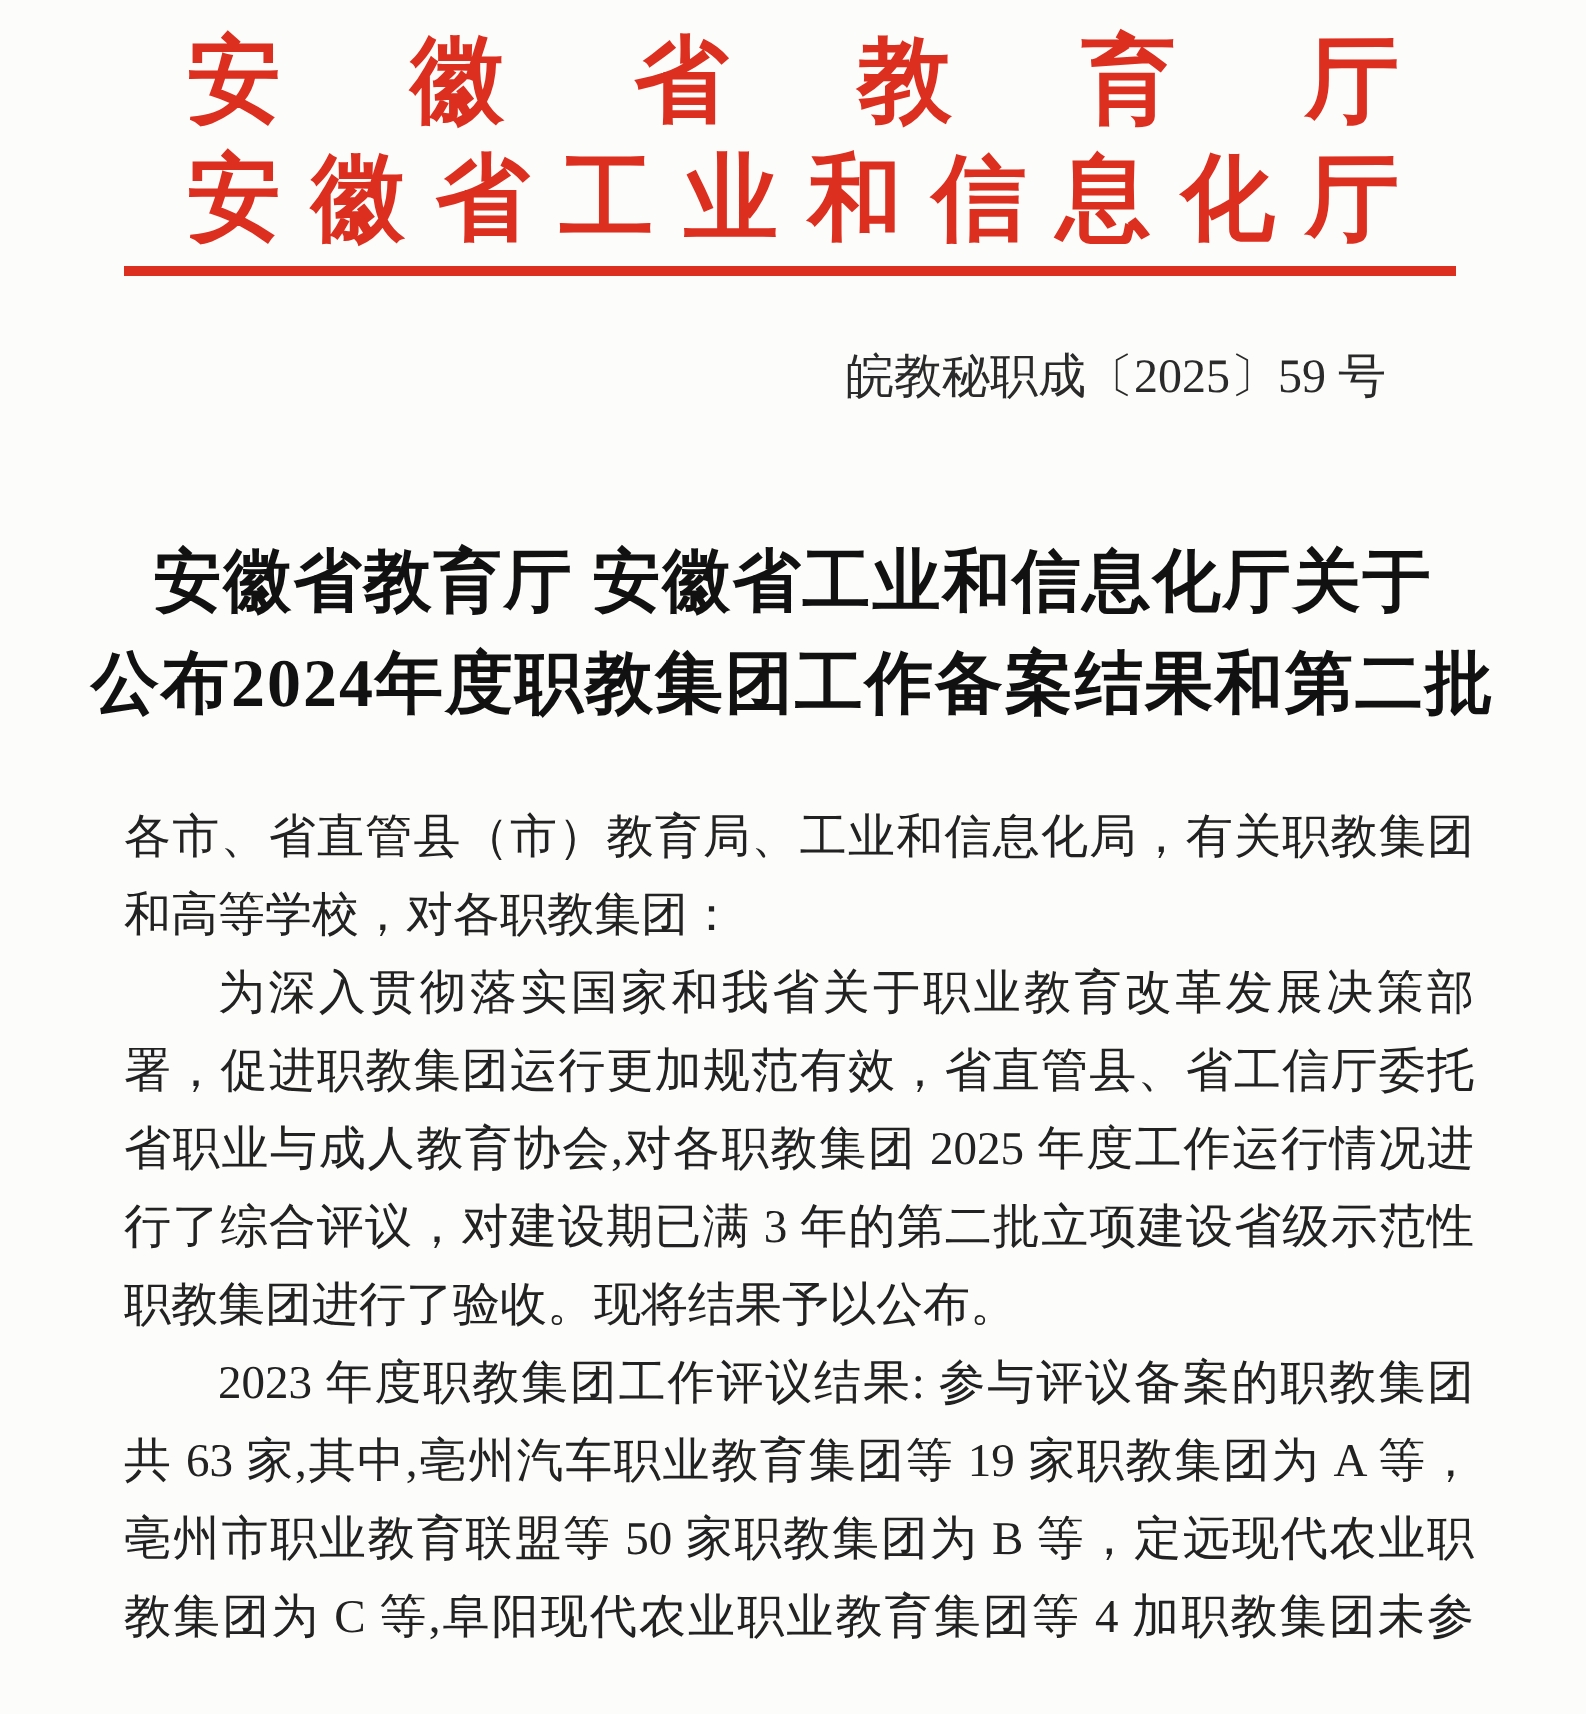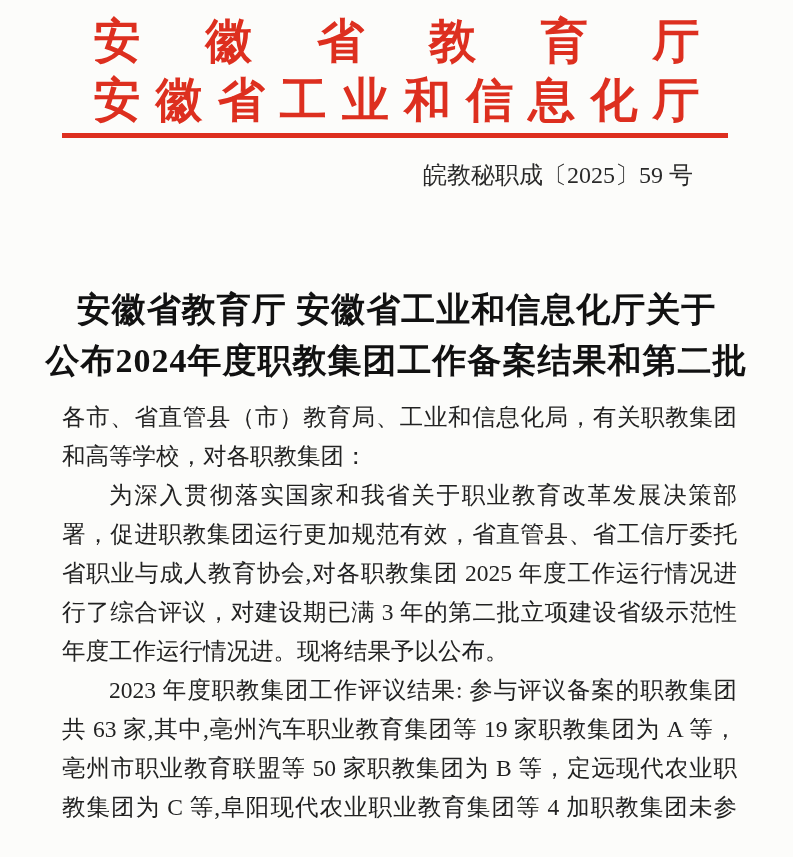--- a/index.html
+++ b/index.html
@@ -31,40 +31,40 @@
   }
   .red-rule {
     width: 666px;
     margin: 3px 65px 0 62px;
     height: 2px;
     border-top: 2px solid var(--accent, #dd2f1f);
     border-bottom: 3px solid var(--accent, #dd2f1f);
   }
   
   .doc-number {
-    margin-top: 22px;
+    margin-top: 36px;
     text-align: right;
     padding-right: 100px;
     font-size: 24px;
     line-height: 30px;
     color: #2a2a2a;
   }
   
   .title-block {
-    margin-top: 94px;
+    margin-top: 62px;
     text-align: center;
     font-weight: bold;
     font-size: 34px;
     line-height: 51px;
     letter-spacing: 1px;
     color: #111;
   }
   
   .doc-body {
-    margin: 12px 56px 0 62px;
+    margin: 32px 56px 0 62px;
     font-size: 23.5px;
     line-height: 39px;
     color: #222;
   }
   .body-line { white-space: nowrap; }
   .body-line.justify {
     white-space: normal;
     text-align: justify;
     text-align-last: justify;
   }
@@ -107,20 +107,20 @@
       <div class="title-line">公布2024年度职教集团工作备案结果和第二批</div>
     </div>
 
   <div class="doc-body">
       <div class="body-line justify">各市、省直管县（市）教育局、工业和信息化局，有关职教集团</div>
       <div class="body-line">和高等学校，对各职教集团：</div>
       <div class="body-line justify indent">为深入贯彻落实国家和我省关于职业教育改革发展决策部</div>
       <div class="body-line justify">署，促进职教集团运行更加规范有效，省直管县、省工信厅委托</div>
       <div class="body-line justify">省职业与成人教育协会,对各职教集团 2025 年度工作运行情况进</div>
       <div class="body-line justify">行了综合评议，对建设期已满 3 年的第二批立项建设省级示范性</div>
-      <div class="body-line">年度工作运行情况进。现将结果予以公布。</div>
+      <div class="body-line">职教集团进行了验收。现将结果予以公布。</div>
       <div class="body-line justify indent">2023 年度职教集团工作评议结果: 参与评议备案的职教集团</div>
       <div class="body-line justify">共 63 家,其中,亳州汽车职业教育集团等 19 家职教集团为 A 等，</div>
       <div class="body-line justify">亳州市职业教育联盟等 50 家职教集团为 B 等，定远现代农业职</div>
       <div class="body-line justify">教集团为 C 等,阜阳现代农业职业教育集团等 4 加职教集团未参</div>
     </div>
 
 </div>
 
 </body></html>

